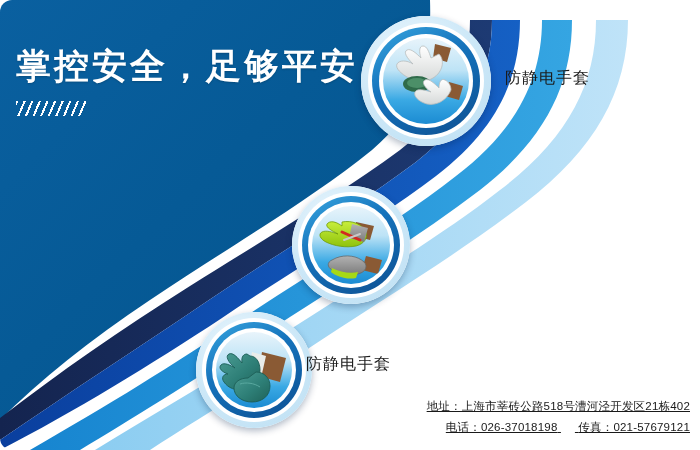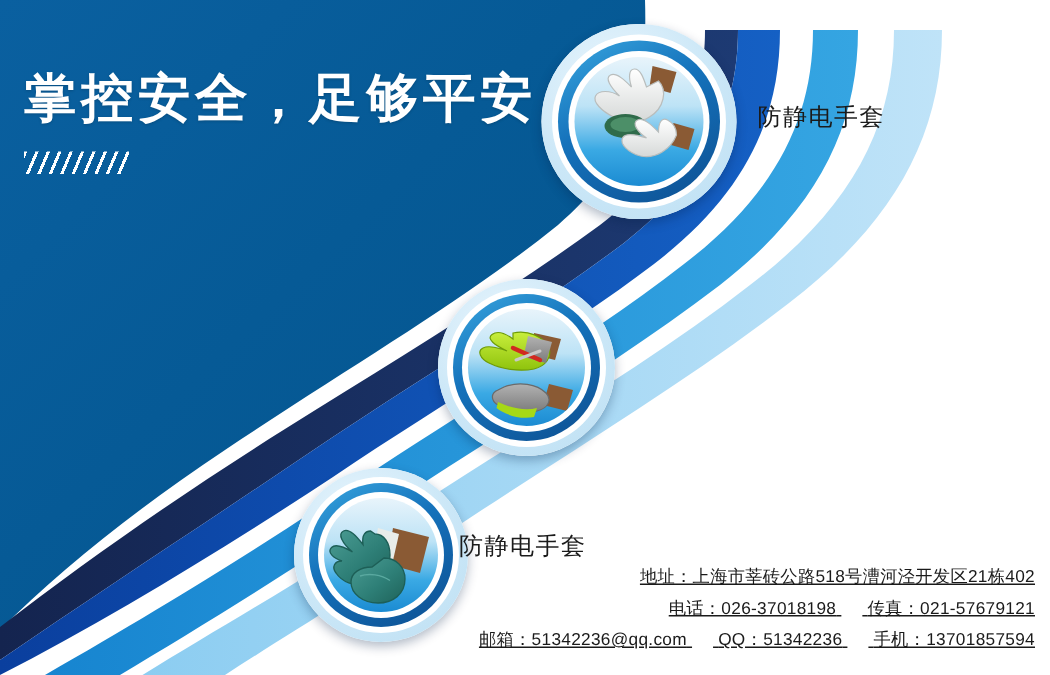--- a/index.html
+++ b/index.html
@@ -2,21 +2,21 @@
 <html><head>
 <meta charset="utf-8">
 <style>
   html,body{margin:0;padding:0;}
   body{
     width:700px;height:450px;overflow:hidden;
     font-family:"Liberation Sans","DejaVu Sans",sans-serif;
     background:#ffffff;
   }
   #banner{
-    position:relative;width:700px;height:450px;overflow:hidden;background:#ffffff;
+    position:relative;width:700px;height:450px;overflow:hidden;background:#ffffff;border-radius:12px;
   }
   #bg-svg{position:absolute;left:0;top:0;width:700px;height:450px;}
 
   
   .headline-block{
     position:absolute;left:16px;top:46px;width:360px;z-index:6;
   }
   .headline{
     font-size:35px;font-weight:bold;color:#ffffff;letter-spacing:3px;
     line-height:1.15;white-space:nowrap;
@@ -248,22 +248,15 @@
     <div class="label" style="left:110px;top:42px;">防静电手套</div>
   </div>
 
   <div class="contact">
     <div>地址：上海市莘砖公路518号漕河泾开发区21栋402</div>
     <div>
       <span>电话：026-37018198</span>
       <span class="gap"></span>
       <span>传真：021-57679121</span>
     </div>
-    <div>
-      <span>邮箱：51342236@qq.com</span>
-      <span class="gap"></span>
-      <span>QQ：51342236</span>
-      <span class="gap"></span>
-      <span>手机：13701857594</span>
-    </div>
   </div>
 
 </div>
 
 </body></html>

